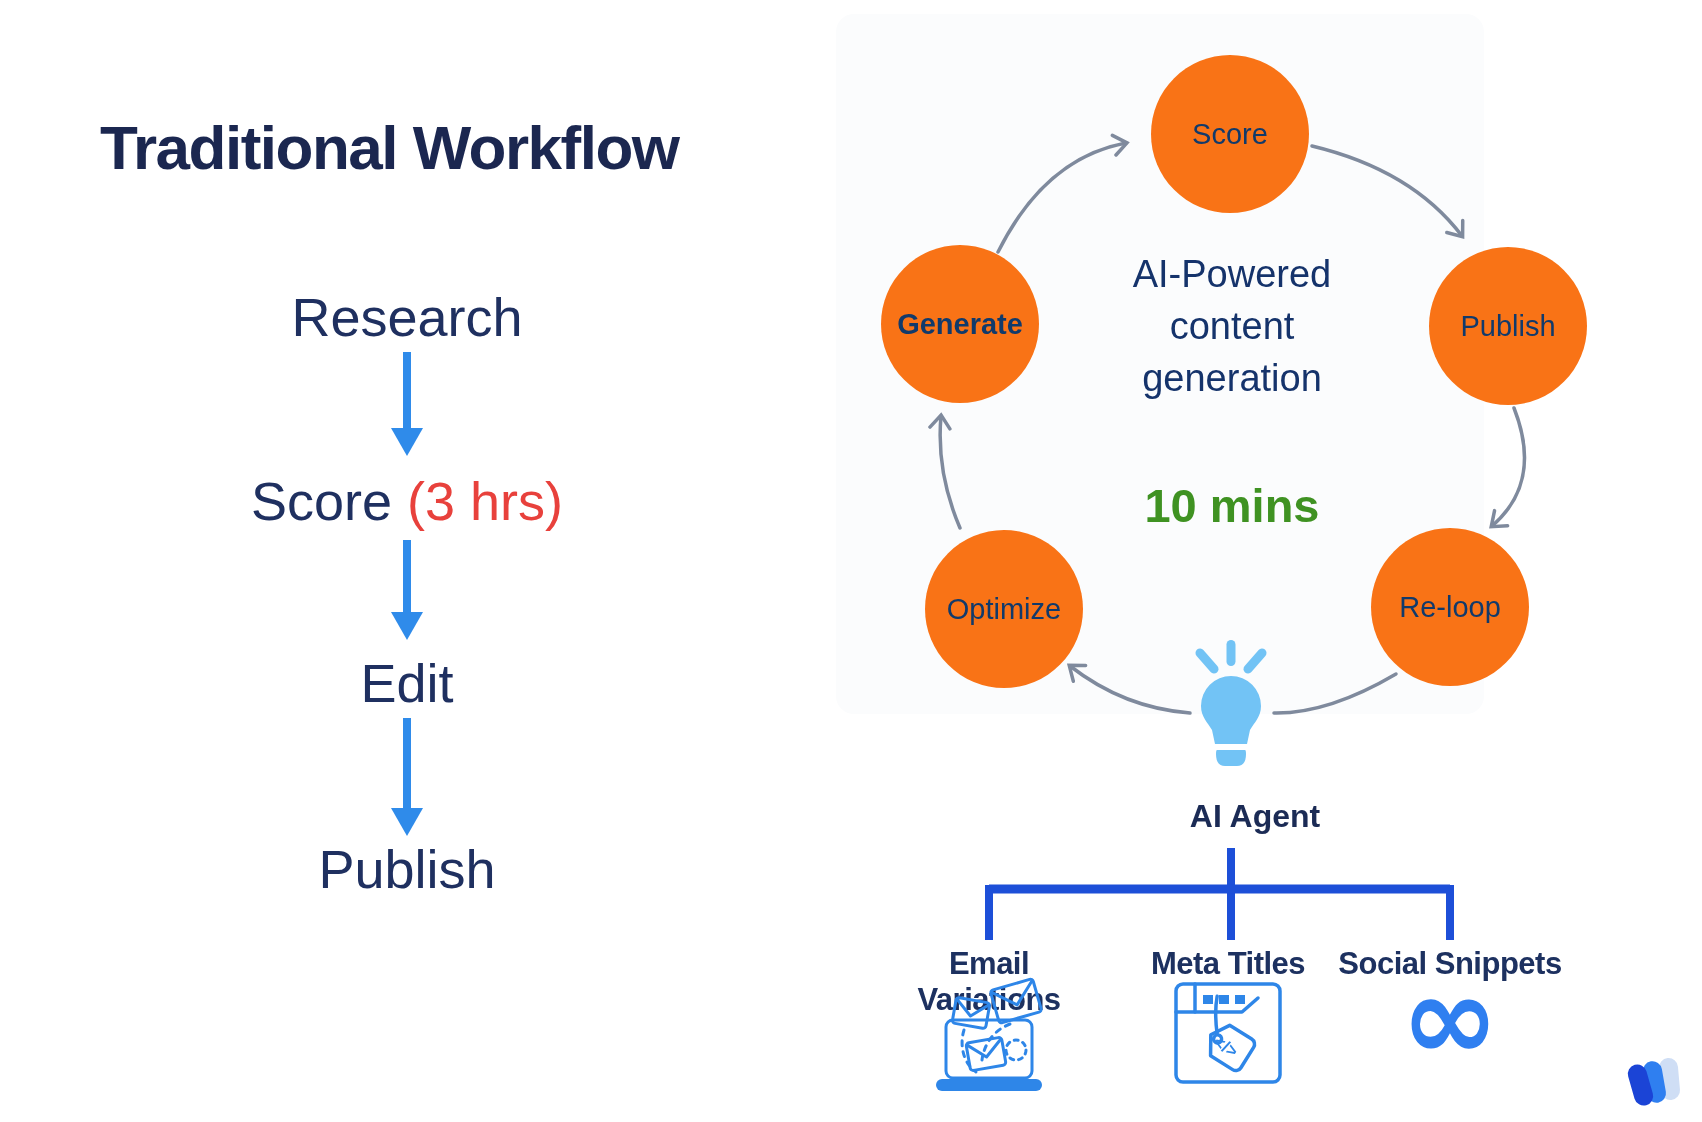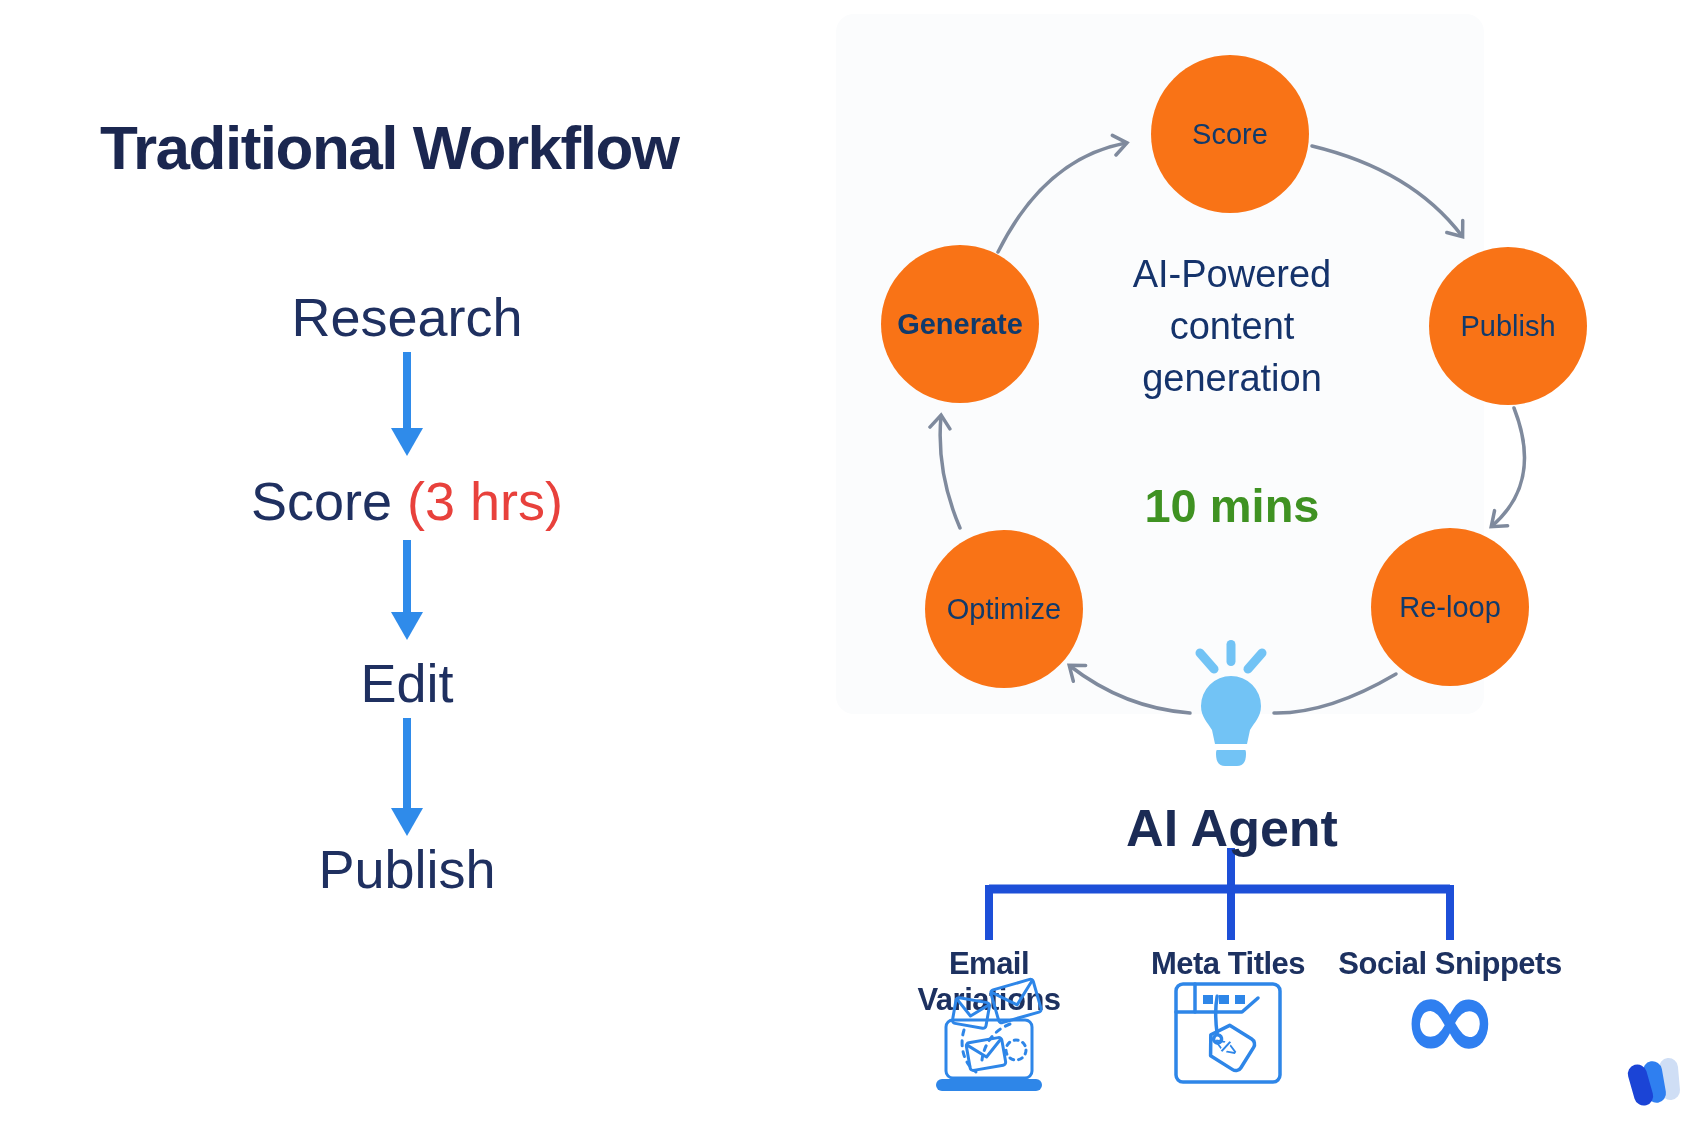--- a/index.html
+++ b/index.html
@@ -22,21 +22,21 @@
   .node-score{left:1151px;top:55px;}
   .node-generate{left:881px;top:245px;font-weight:bold;}
   .node-publish{left:1429px;top:247px;}
   .node-optimize{left:925px;top:530px;}
   .node-reloop{left:1371px;top:528px;}
   
   .center-text{left:1082px;top:248px;width:300px;text-align:center;font-size:38px;line-height:52px;color:#15336b;z-index:2;}
   .center-text span{display:block;}
   .duration-green{left:1082px;top:478px;width:300px;text-align:center;font-size:47px;font-weight:700;color:#3f9222;z-index:2;}
   
-  .agent-label{left:1082px;top:798px;width:300px;text-align:center;font-size:52px;font-weight:800;color:#1b2b55;z-index:2;}
+  .agent-label{left:1105px;top:798px;width:300px;text-align:center;font-size:32px;font-weight:800;color:#1b2b55;z-index:2;}
   .out-label{top:946px;text-align:center;font-size:31px;font-weight:700;letter-spacing:-0.5px;color:#1d3160;z-index:2;}
   .out-label-1{left:879px;width:220px;}
   .out-label-2{left:1078px;width:300px;}
   .out-label-3{left:1330px;width:240px;}
   .out-icon{z-index:2;}
   .icon-email{left:924px;top:972px;}
   .icon-browser{left:1168px;top:972px;}
   .icon-meta{left:1370px;top:938px;width:160px;text-align:center;font-size:118px;line-height:160px;font-weight:700;color:#2f7ff0;font-family:"DejaVu Sans", sans-serif;}
   .bulb{left:1176px;top:640px;z-index:2;}
   

